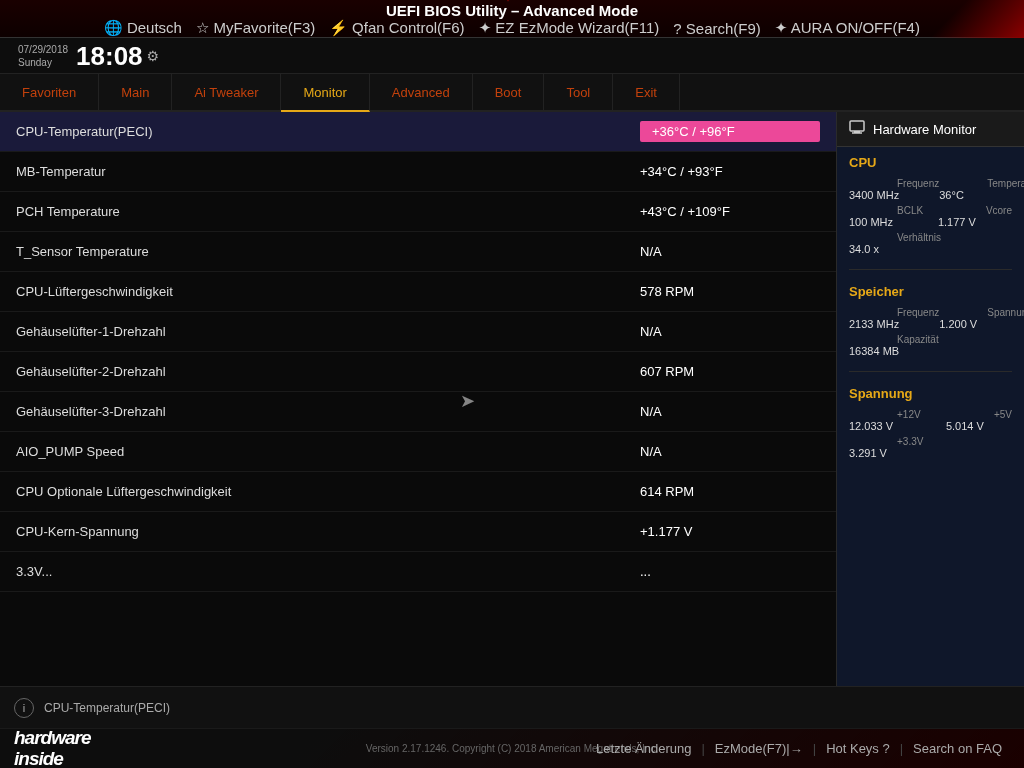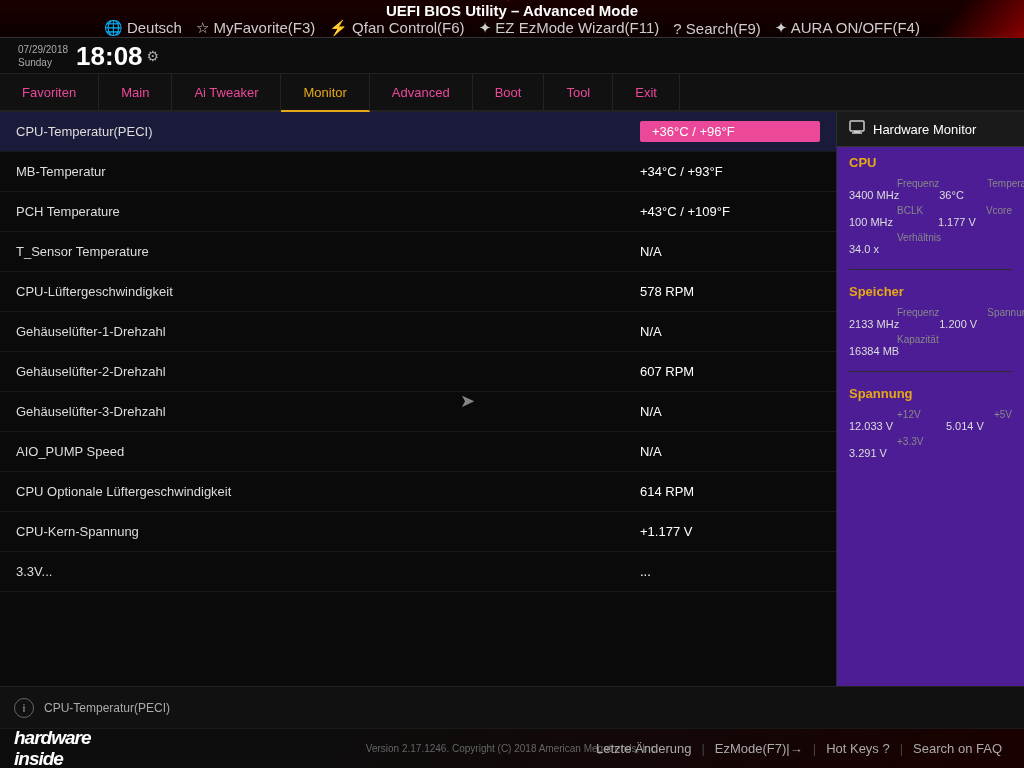--- a/index.html
+++ b/index.html
@@ -84,21 +84,21 @@
       height: 38px;
       display: flex;
       align-items: stretch;
       border-bottom: 2px solid #222;
     }
     .nav-item {
       padding: 0 22px;
       display: flex;
       align-items: center;
       font-size: 13px;
-      color: #ec4899;
+      color: #c2410c;
       cursor: pointer;
       border-right: 1px solid #222;
       transition: background 0.15s;
     }
     .nav-item.active {
       color: #e6a817;
       border-bottom: 2px solid #e6a817;
       margin-bottom: -2px;
     }
 
@@ -136,21 +136,21 @@
     }
     .table-row.selected .row-value {
       background: #1a3a6a;
       padding: 4px 12px;
       border-radius: 2px;
     }
 
     
     .hw-monitor {
       width: 188px;
-      background: #4c1d95;
+      background: #0f172a;
       border-left: 1px solid #2a2a2a;
       padding: 0;
     }
     .hw-monitor-header {
       background: #1a1a1a;
       padding: 8px 12px;
       display: flex;
       align-items: center;
       gap: 8px;
       border-bottom: 1px solid #333;

